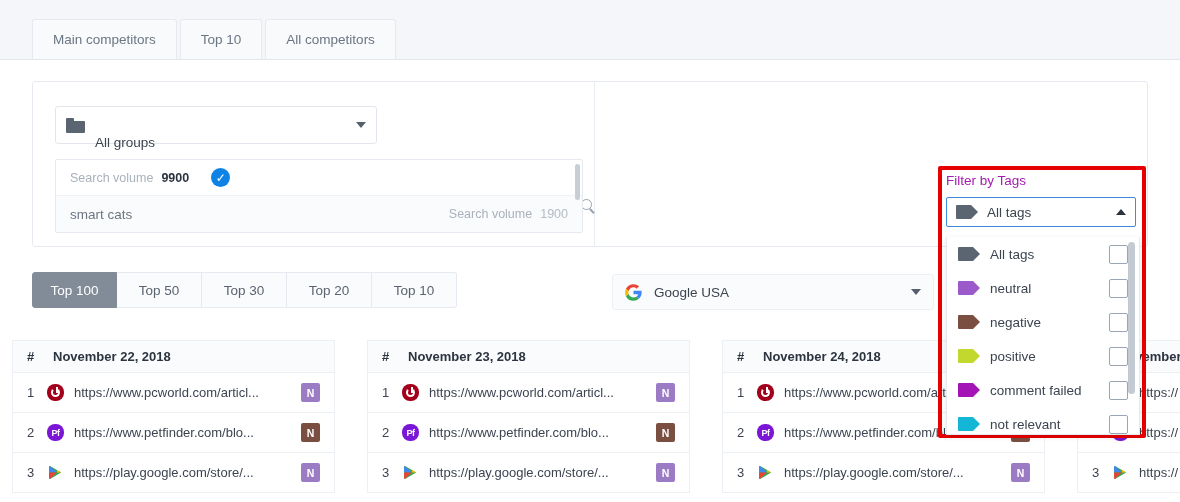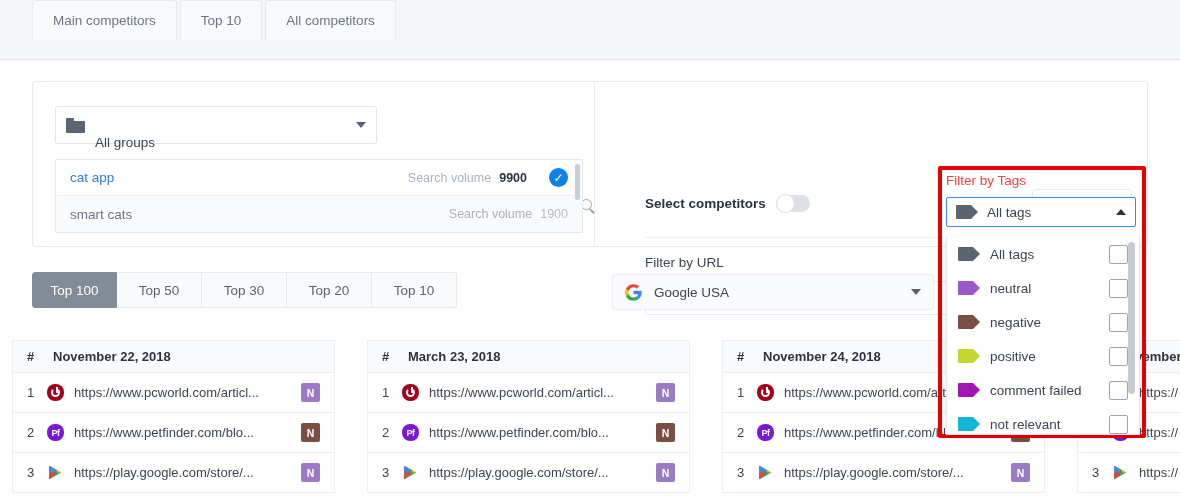--- a/index.html
+++ b/index.html
@@ -9,21 +9,21 @@
     background: #ffffff;
     overflow: hidden;
   }
   #root { position: relative; width: 1180px; height: 502px; }
 
   
   .tabstrip {
     position: absolute; left: 0; top: 0; width: 1180px; height: 60px;
     background: #f4f6f9;
     border-bottom: 1px solid #e3e7ed;
-    display: flex; align-items: flex-start;
+    display: flex; align-items: flex-end;
     padding-left: 32px;
   }
   .tabstrip .tab {
     height: 40px; display: flex; align-items: center; justify-content: center;
     padding: 0 20px;
     font-size: 13.5px; color: #6b7684;
     background: #f8fafc;
     border: 1px solid #e6eaf0;
     border-bottom: none;
     border-radius: 3px 3px 0 0;
@@ -114,21 +114,21 @@
   .url-input input { border: none; outline: none; font-size: 13px; color: #3c4450; width: 100%; font-family: "Liberation Sans", sans-serif; background: transparent; }
   .url-input input::placeholder { color: #a9b1bc; }
 
   
   .tag-highlight {
     position: absolute; left: 938px; top: 166px; width: 208px; height: 272px;
     border: 4px solid #e60000; border-radius: 2px; z-index: 30;
     pointer-events: none;
   }
   .tag-panel { position: absolute; left: 946px; top: 173px; width: 192px; z-index: 31; }
-  .tag-panel .ft-lbl { font-size: 13.5px; color: #ef4444; margin-bottom: 9px; }
+  .tag-panel .ft-lbl { font-size: 13.5px; color: #a21caf; margin-bottom: 9px; }
   .tag-select {
     width: 190px; height: 30px; border: 1px solid #3d8bdd; border-radius: 2px;
     background: #fff; display: flex; align-items: center; padding: 0 9px;
   }
   .tag-select .t-label { font-size: 13.5px; color: #3c4450; flex: 1; margin-left: 9px; }
 
   .tag-flag { width: 22px; height: 14px; position: relative; flex: 0 0 auto; }
   .tag-flag .rect { position: absolute; left: 0; top: 0; width: 15px; height: 14px; border-radius: 1px 0 0 1px; }
   .tag-flag .tip  { position: absolute; left: 15px; top: 0; width: 0; height: 0; border-top: 7px solid transparent; border-bottom: 7px solid transparent; border-left: 7px solid currentColor; }
 
@@ -203,66 +203,40 @@
     <div class="tab">
         <span>Top 10</span>
       </div>
     <div class="tab">
         <span>All competitors</span>
       </div>
   </div>
 
   <div class="filter-card">
     <div class="fc-left"></div>
-    <div class="fc-right">
-
-      <div class="sel-comp">
-        <span class="lbl">Select competitors</span>
-        <span class="toggle">
-            <span class="knob"></span>
-          </span>
-      </div>
-
-      <div class="export-btn">
-        <span class="upload-icon">
-            <span class="head"></span>
-            <span class="stem"></span>
-            <span class="base"></span>
-          </span>
-        <span>Export</span>
-      </div>
-
-      <div class="fc-divider"></div>
-
-      <div class="filter-url-lbl">Filter by URL</div>
-      <div class="url-input">
-        <input type="text" placeholder="Insert URL" style="">
-      </div>
-    </div>
 
     <div class="groups-select">
       <span class="folder-icon">
           <span class="tabb"></span>
           <span class="body"></span>
         </span>
       <span class="label">All groups</span>
       <span class="caret-down"></span>
     </div>
 
     <div class="kw-search">
       <input type="text" placeholder="Search keyword" style="">
       <span class="search-icon">
           <span class="ring"></span>
           <span class="hdl"></span>
         </span>
     </div>
 
     <div class="kw-list">
       <div class="kw-row sel">
-        <span class="kw-name">cat app</span>
         <span class="sv-label">Search volume</span>
         <span class="sv-val">9900</span>
         <span class="check-blue">✓</span>
       </div>
       <div class="kw-row alt">
         <span class="kw-name">smart cats</span>
         <span class="sv-label">Search volume</span>
         <span class="sv-val">1900</span>
       </div>
       <div class="kw-scroll"></div>
@@ -334,21 +308,21 @@
             </svg>
         </span>
         <span class="url">https://play.google.com/store/...</span>
         <span class="nbadge" style="background:#9b7cc4">N</span>
       </div>
     </div>
 
     <div class="col">
       <div class="col-head">
         <span class="hash">#</span>
-        <span class="date">March 23, 2018</span>
+        <span class="date">November 23, 2018</span>
       </div>
       <div class="res-row">
         <span class="rank">1</span>
         <span class="favicon fav-pcworld">
             <span class="pw"></span>
           </span>
         <span class="url">https://www.pcworld.com/articl...</span>
         <span class="nbadge" style="background:#9b7cc4">N</span>
       </div>
       <div class="res-row">

